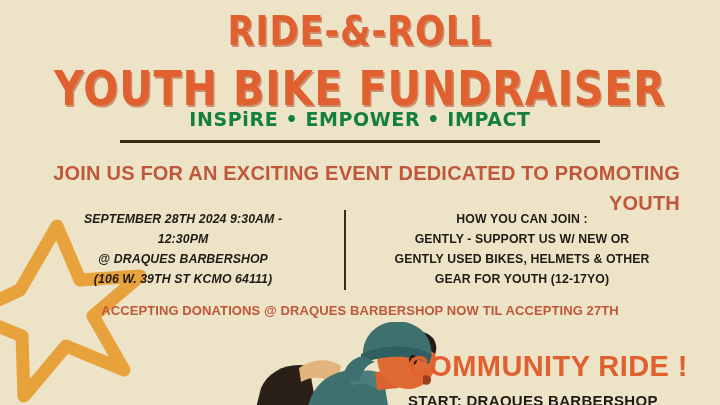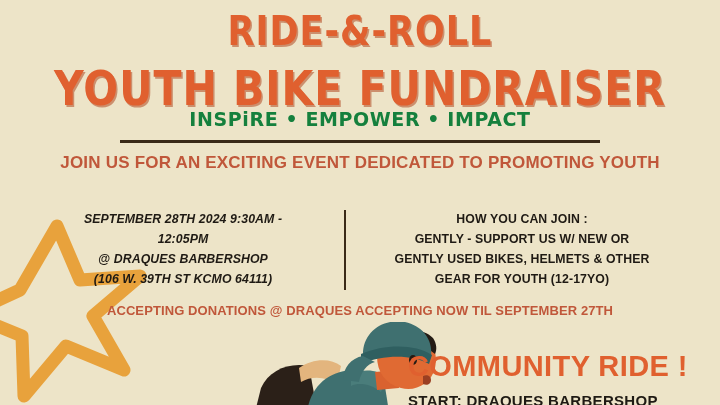--- a/index.html
+++ b/index.html
@@ -94,24 +94,24 @@
     top: 140px;
     height: 3px;
     background: #3a2a18;
   }
 
   
   .intro {
     position: absolute;
     left: 40px;
     width: 640px;
-    top: 150px;
-    text-align: center;
+    top: 158px;
+    text-align: right;
     color: #c0573a;
-    font-size: 17px;
+    font-size: 20px;
     font-weight: bold;
     letter-spacing: 0.2px;
     line-height: 1.5;
   }
 
   
   .details {
     position: absolute;
     left: 0;
     right: 0;
@@ -234,33 +234,33 @@
   <div class="rule-horizontal"></div>
 
   <div class="intro">
     <span class="detail-line">JOIN US FOR AN EXCITING EVENT DEDICATED TO PROMOTING YOUTH</span>
   </div>
 
   <div class="details">
 
     <div class="detail-col col-when">
       <span class="detail-line">SEPTEMBER 28TH 2024 9:30AM -</span>
-      <span class="detail-line">12:05PM</span>
+      <span class="detail-line">12:30PM</span>
       <span class="detail-line">@ DRAQUES BARBERSHOP</span>
       <span class="detail-line">(106 W. 39TH ST KCMO 64111)</span>
     </div>
 
     <div class="rule-vertical"></div>
 
     <div class="detail-col col-help">
       <span class="detail-line">HOW YOU CAN JOIN :</span>
       <span class="detail-line">GENTLY - SUPPORT US W/ NEW OR</span>
       <span class="detail-line">GENTLY USED BIKES, HELMETS &amp; OTHER</span>
       <span class="detail-line">GEAR FOR YOUTH (12-17YO)</span>
     </div>
   </div>
 
-  <div class="donations">ACCEPTING DONATIONS @ DRAQUES ACCEPTING NOW TIL SEPTEMBER 27TH</div>
+  <div class="donations">ACCEPTING DONATIONS @ DRAQUES BARBERSHOP NOW TIL ACCEPTING 27TH</div>
 
   <div class="community">COMMUNITY RIDE !</div>
   <div class="community-sub">START: DRAQUES BARBERSHOP</div>
 
 </div>
 
 </body></html>

